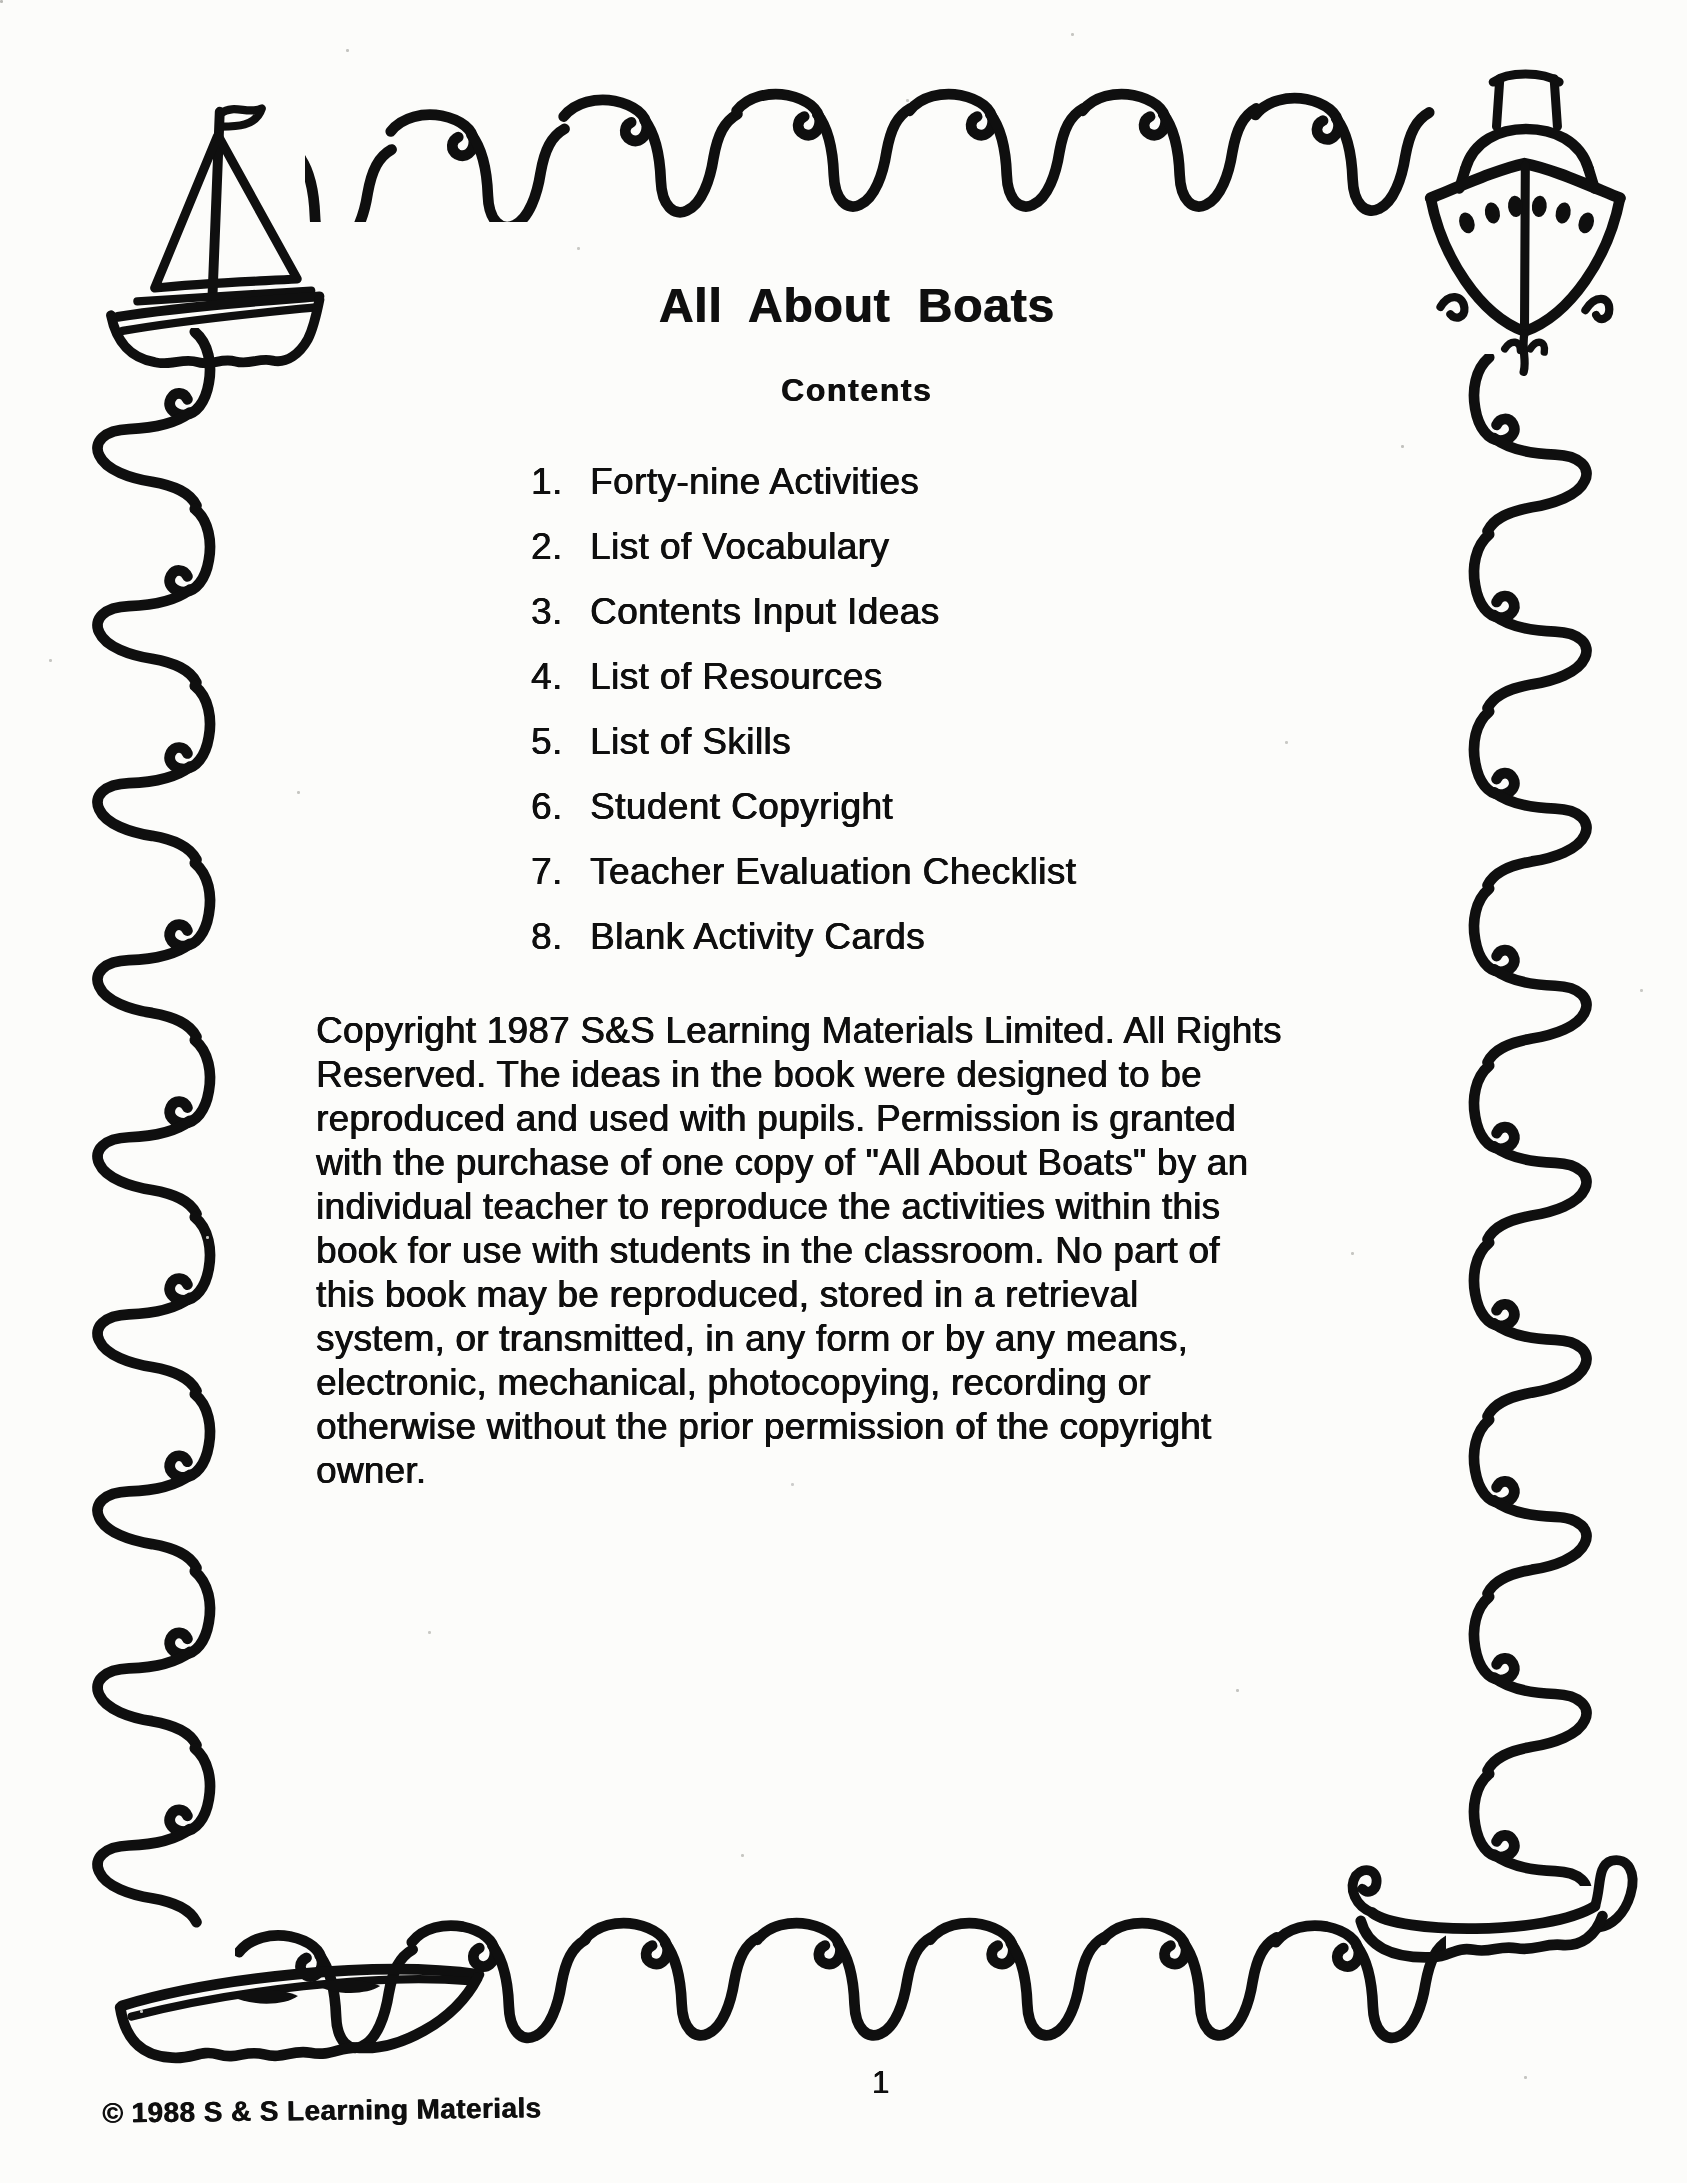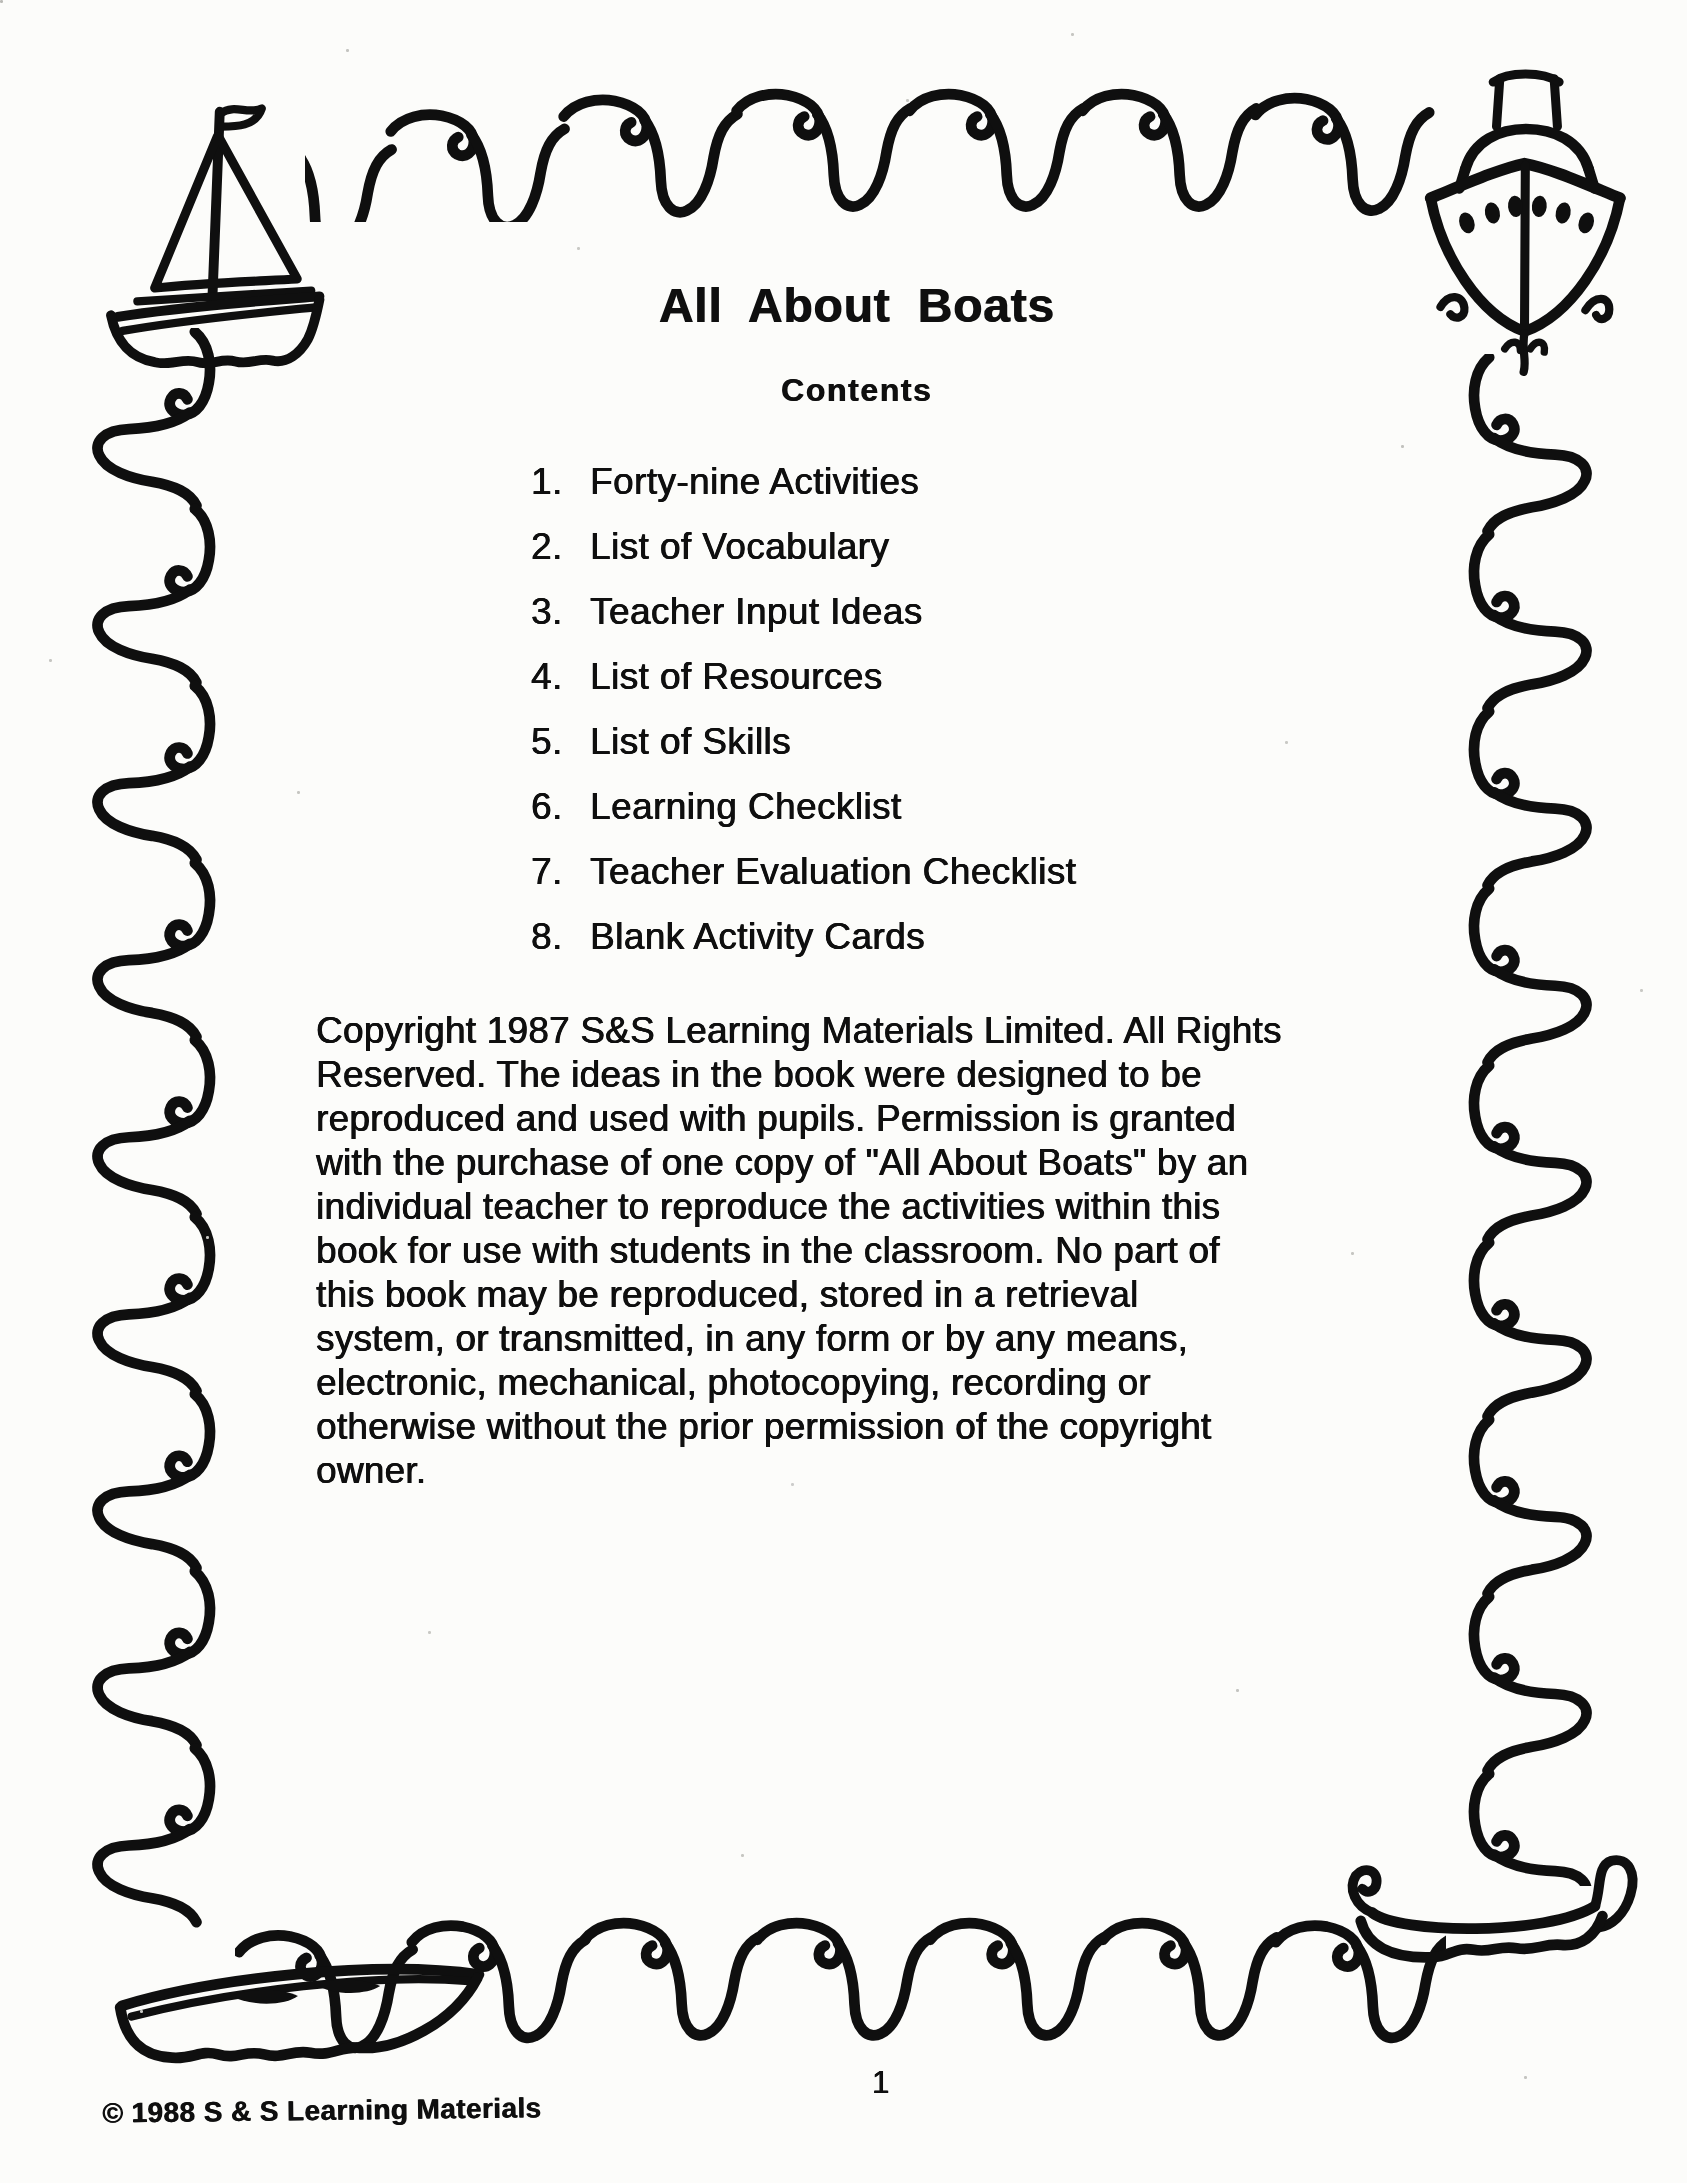--- a/index.html
+++ b/index.html
@@ -192,33 +192,33 @@
     <li>
       <span class="num">1.</span>
       <span class="lab">Forty-nine Activities</span>
     </li>
     <li>
       <span class="num">2.</span>
       <span class="lab">List of Vocabulary</span>
     </li>
     <li>
       <span class="num">3.</span>
-      <span class="lab">Teacher Input Ideas</span>
+      <span class="lab">Contents Input Ideas</span>
     </li>
     <li>
       <span class="num">4.</span>
       <span class="lab">List of Resources</span>
     </li>
     <li>
       <span class="num">5.</span>
       <span class="lab">List of Skills</span>
     </li>
     <li>
       <span class="num">6.</span>
-      <span class="lab">Learning Checklist</span>
+      <span class="lab">Student Copyright</span>
     </li>
     <li>
       <span class="num">7.</span>
       <span class="lab">Teacher Evaluation Checklist</span>
     </li>
     <li>
       <span class="num">8.</span>
       <span class="lab">Blank Activity Cards</span>
     </li>
   </ol>

